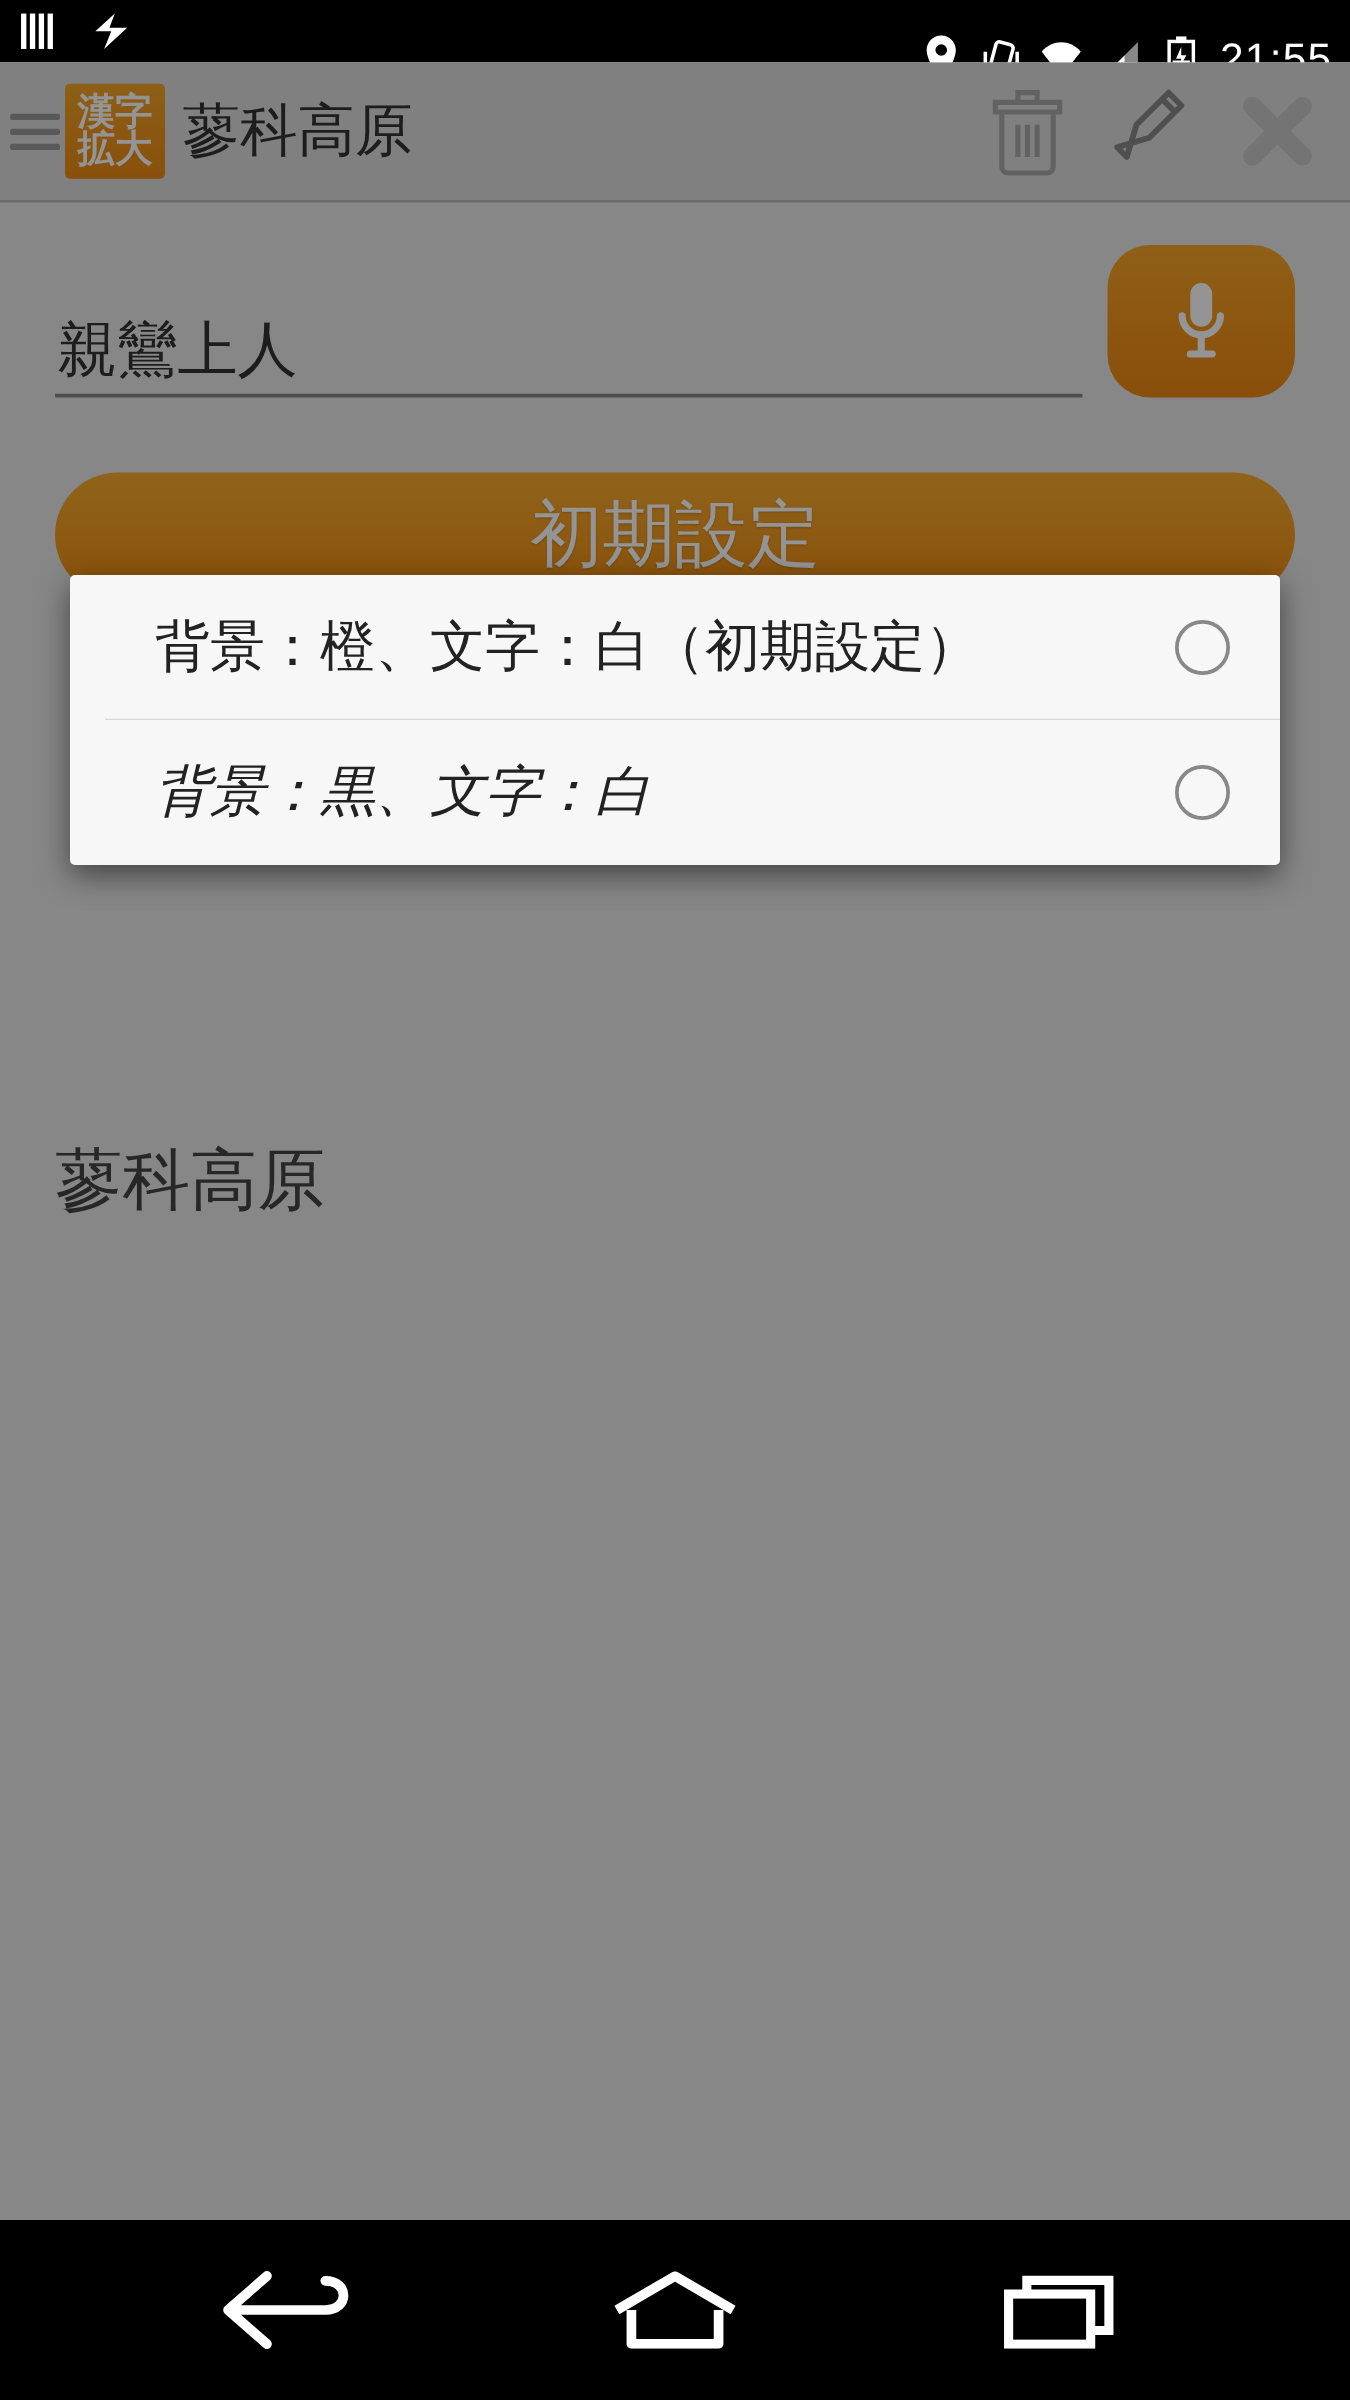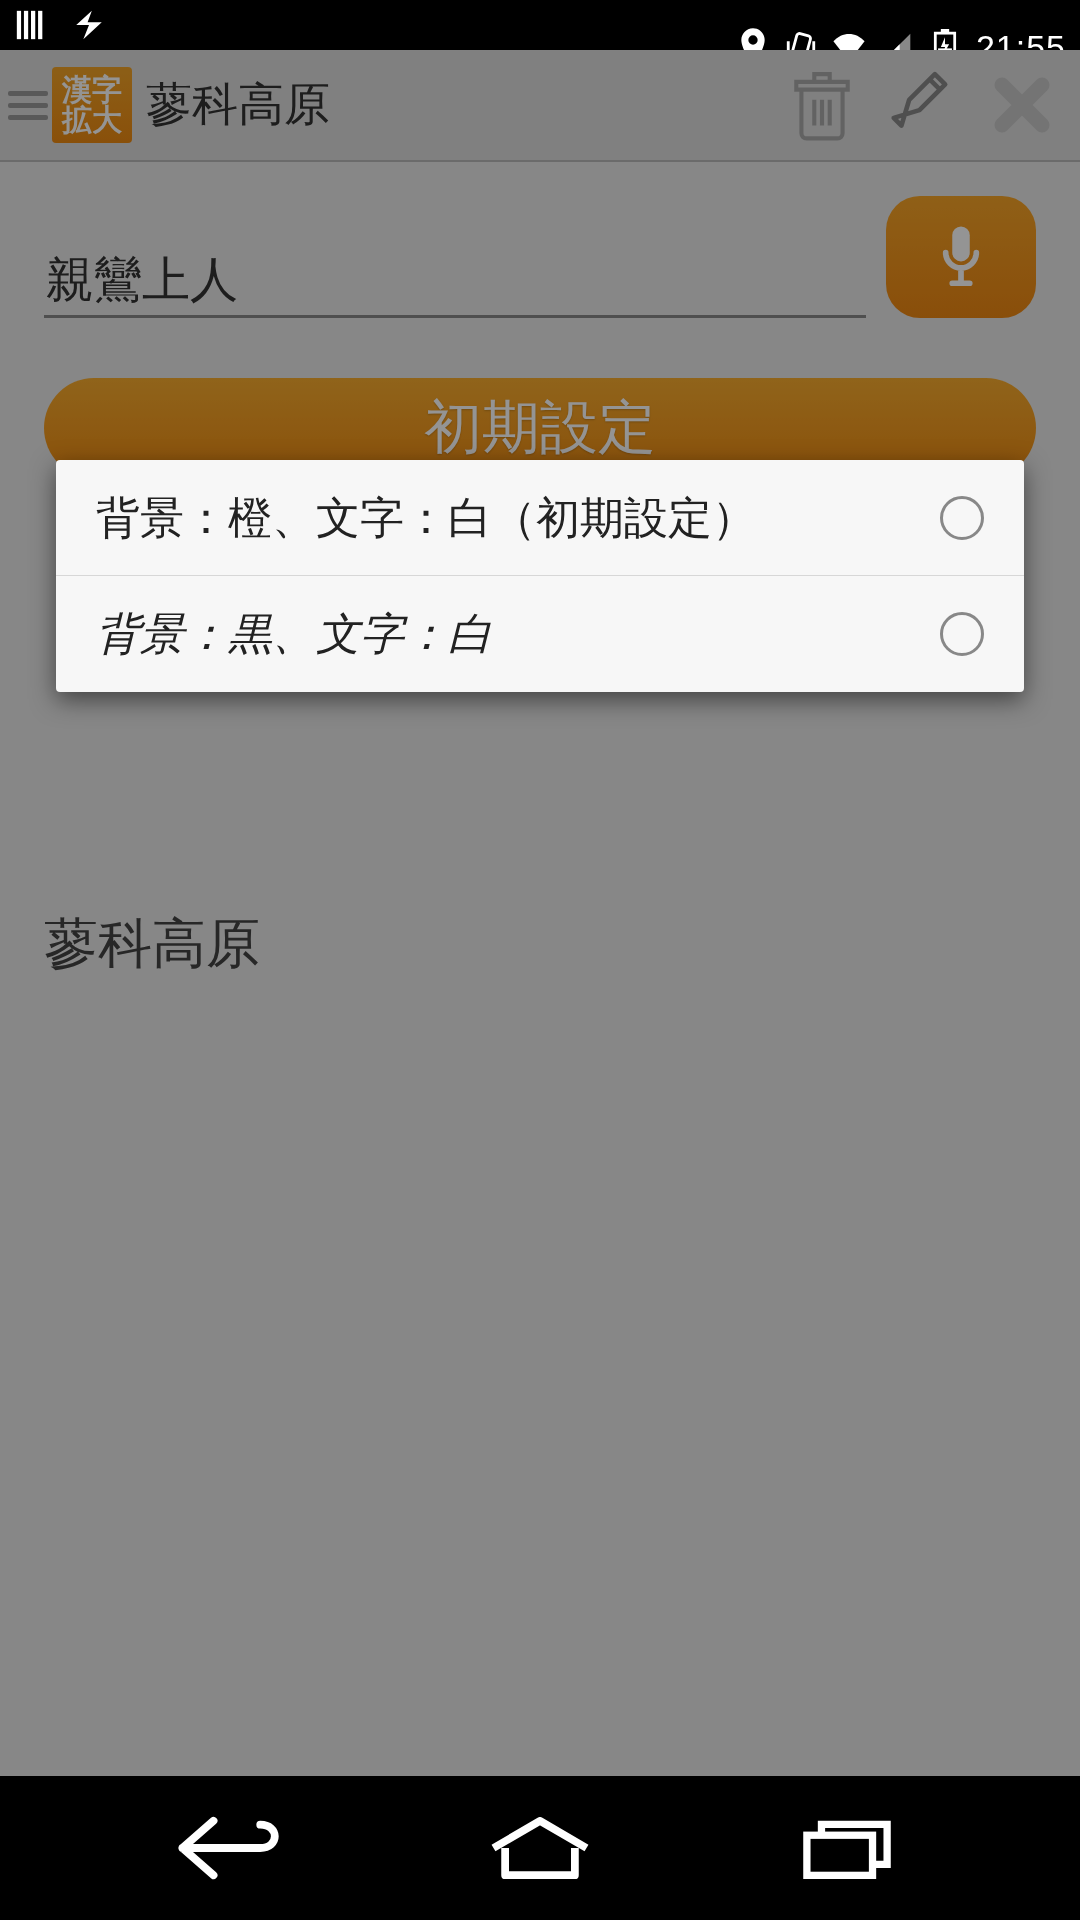--- a/index.html
+++ b/index.html
@@ -98,20 +98,21 @@
     font-size: 50px;
     color: #34b8e8;
     border-bottom: 4px solid #34b8e8;
   }
   .dialog-option {
     display: flex;
     align-items: center;
     padding: 28px 40px;
     border-bottom: 1px solid #d7d7d7;
     min-height: 110px;
+    margin-left: 28px;
   }
   .dialog-option:last-child { border-bottom: none; font-style: italic; }
   .option-label { flex: 1; font-size: 44px; color: #222; line-height: 1.35; padding-right: 24px; }
   .radio {
     width: 44px; height: 44px; border: 3px solid #888; border-radius: 50%;
     display: flex; align-items: center; justify-content: center;
     flex-shrink: 0;
   }
   .radio.selected { border-color: #1a9dd8; }
   .radio.selected::after {

